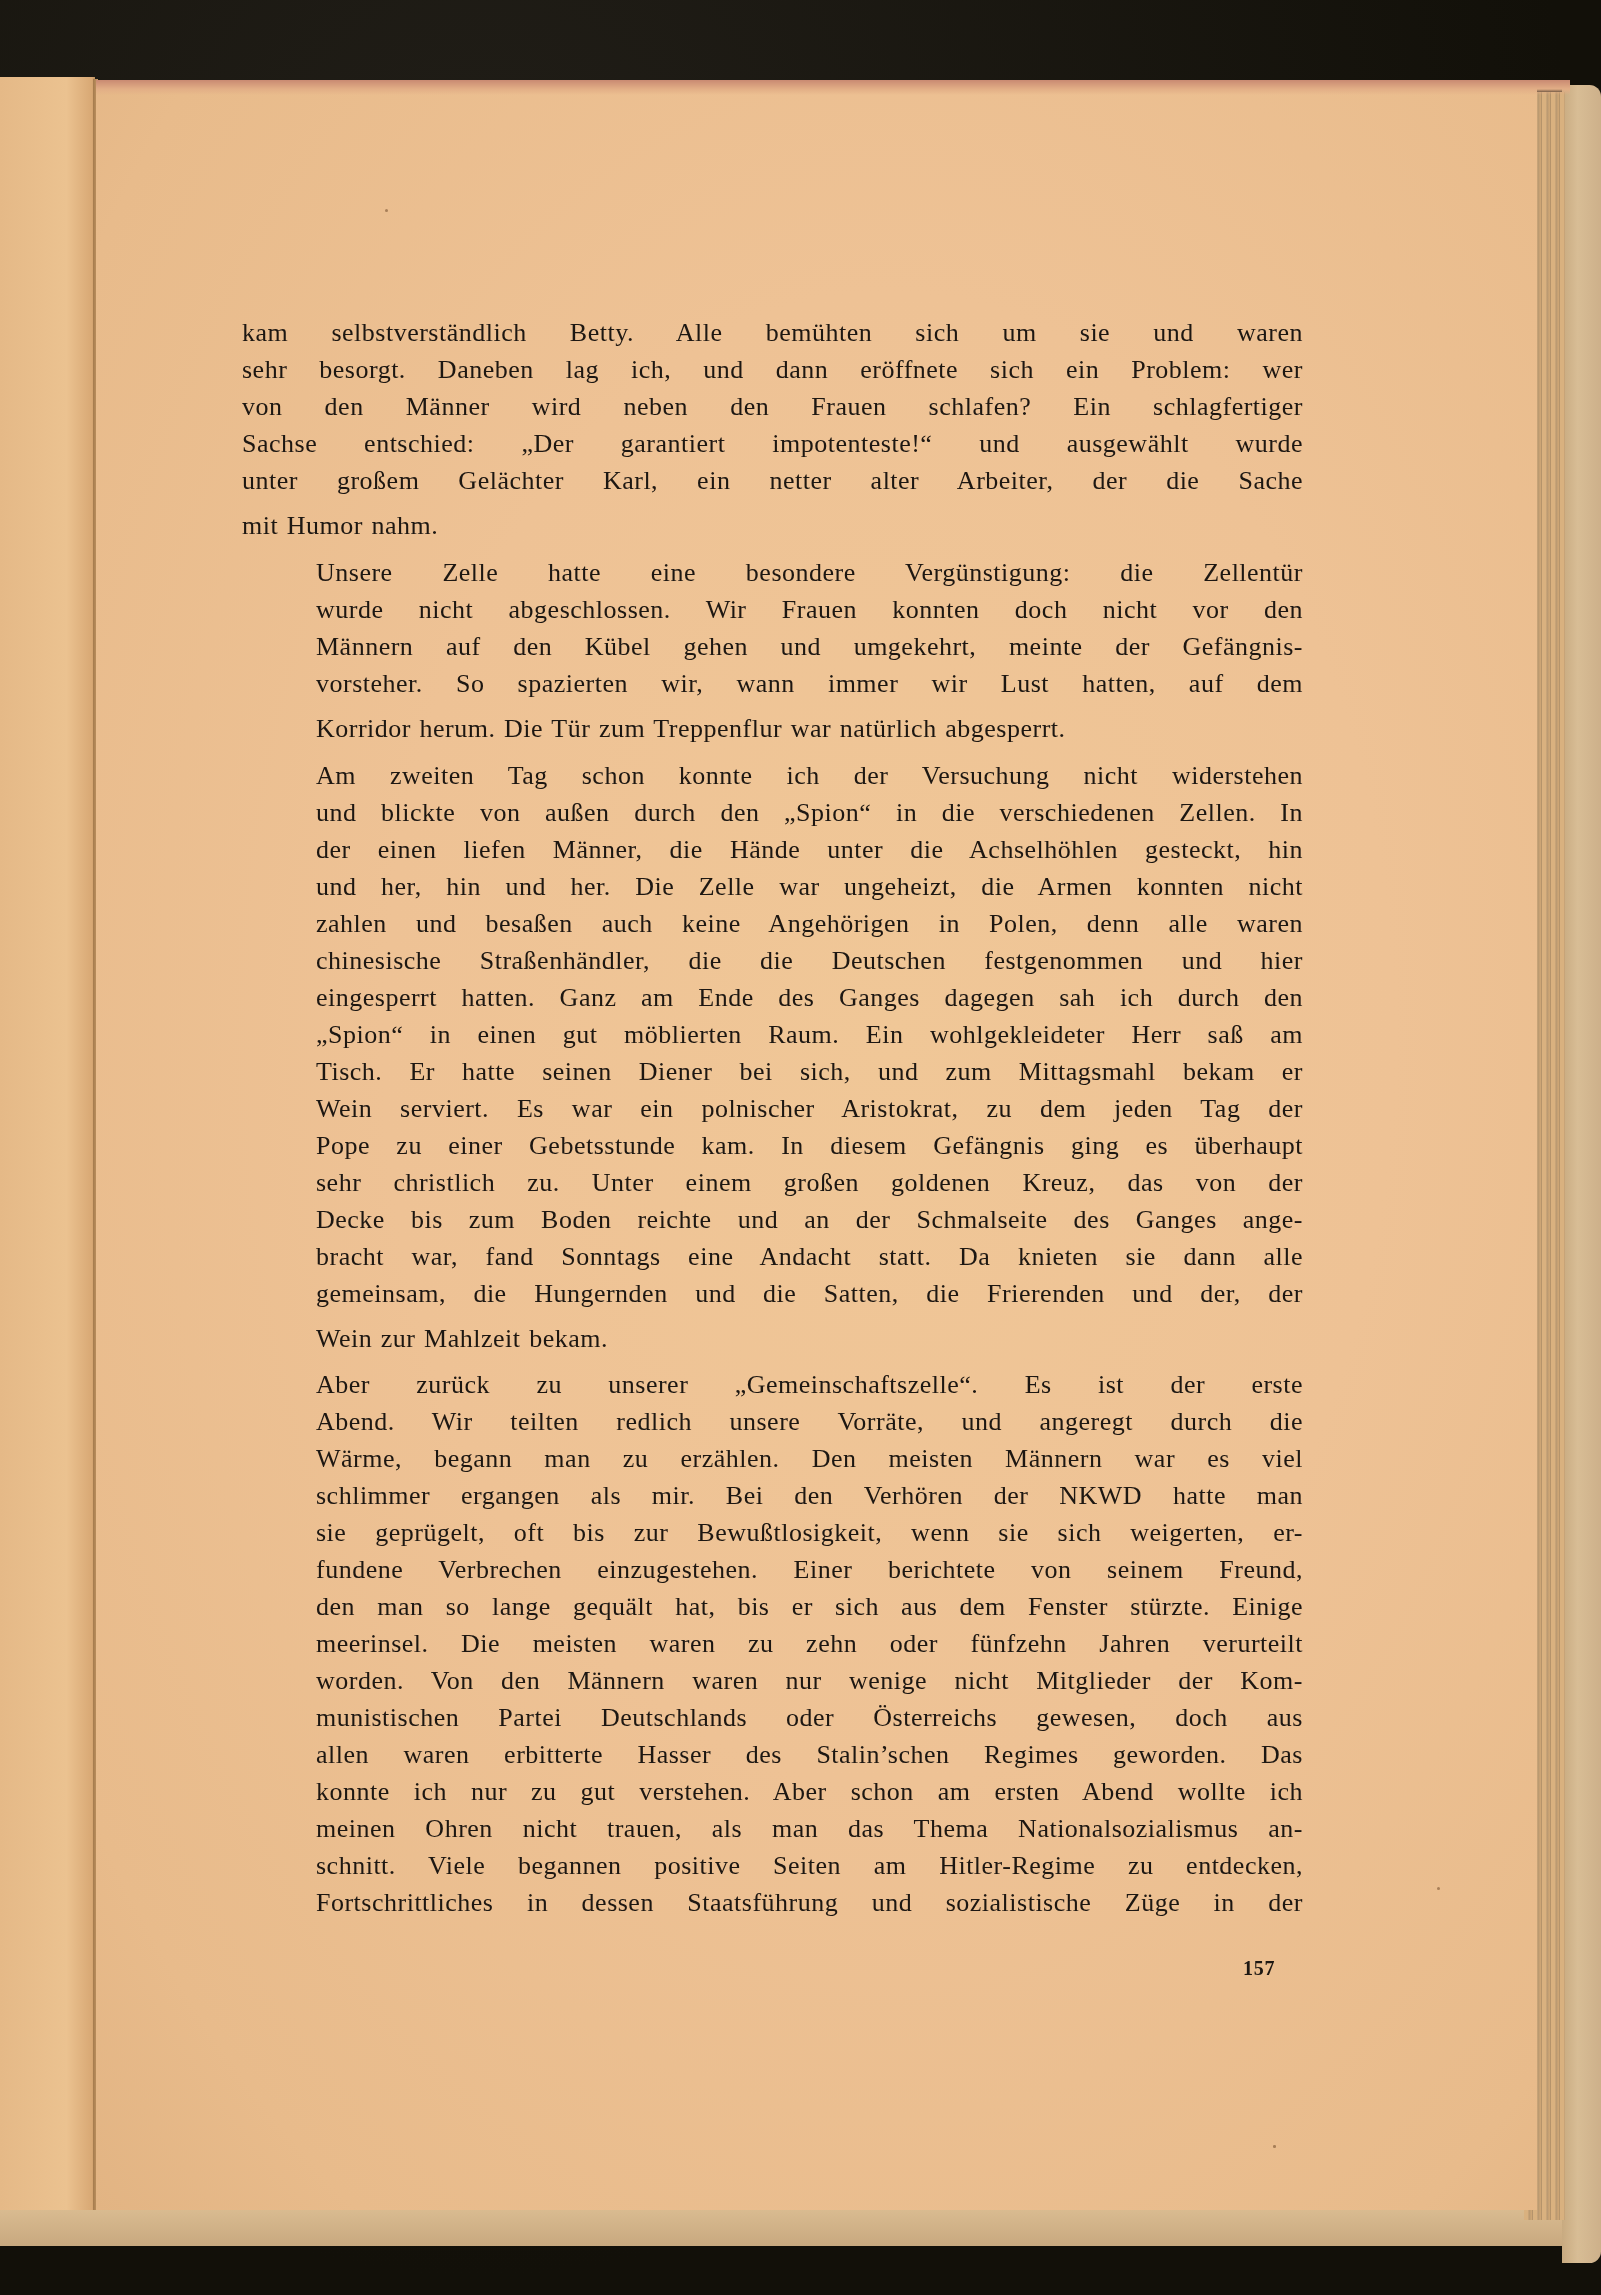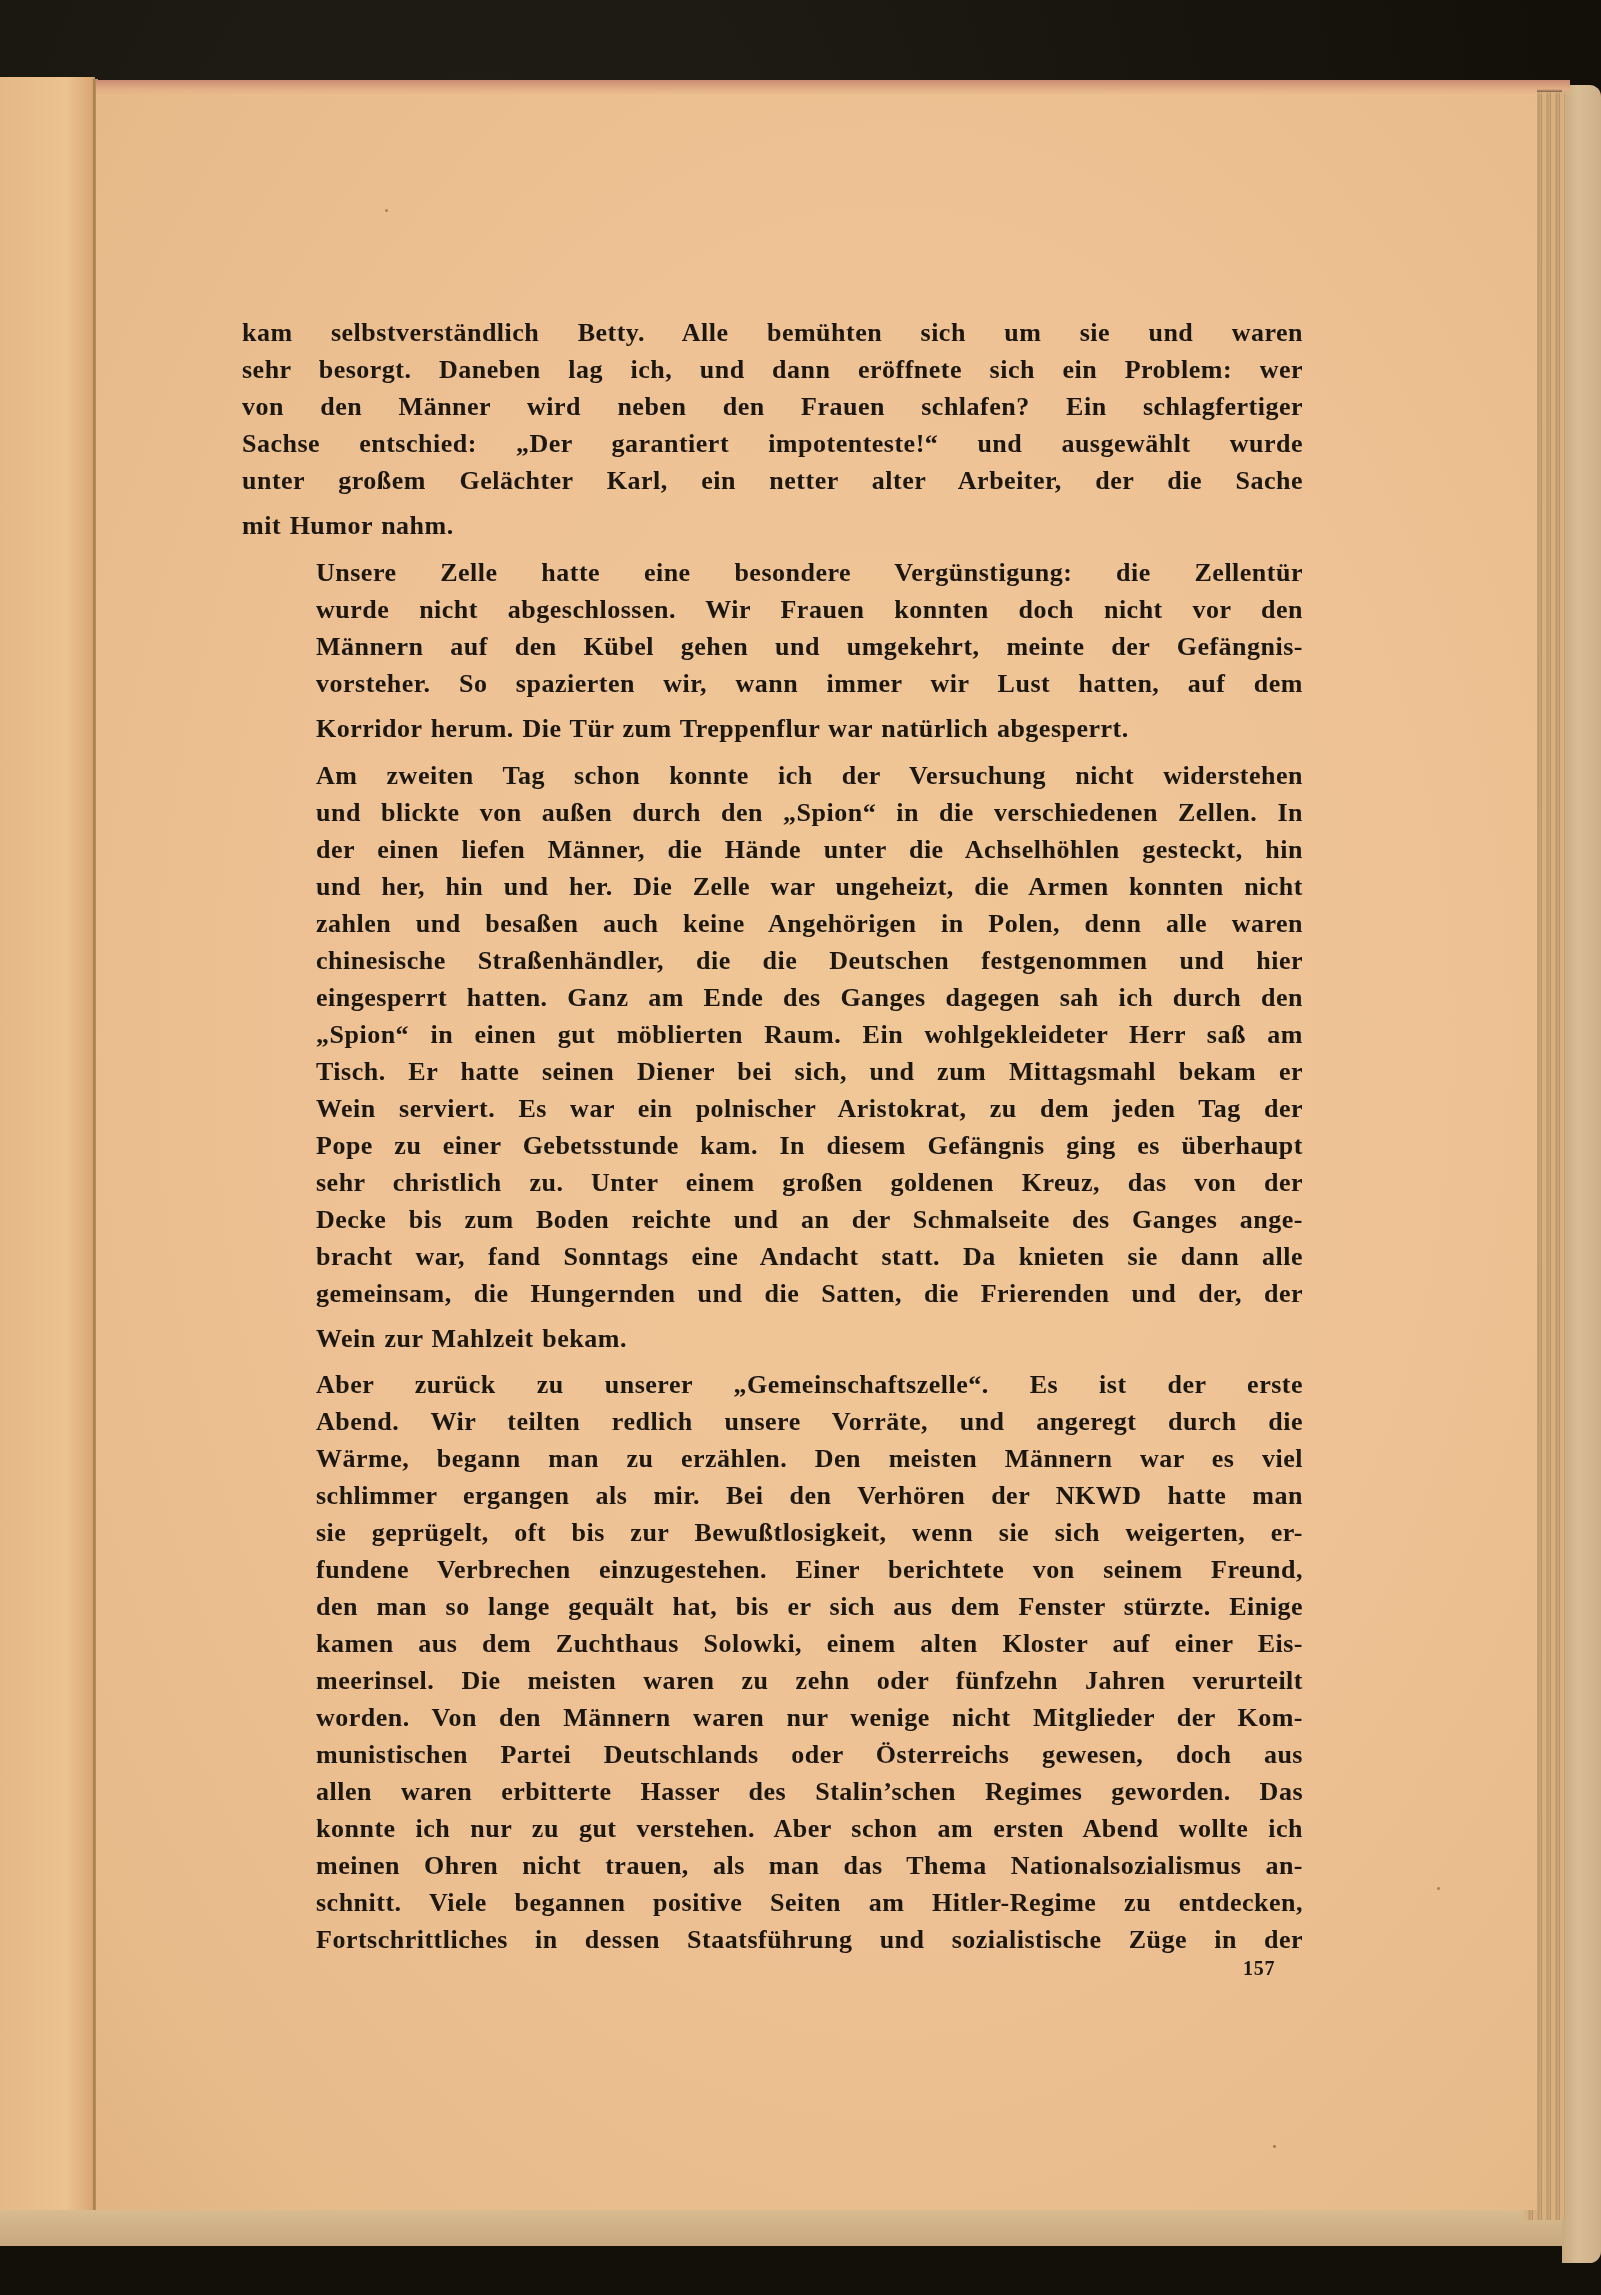--- a/index.html
+++ b/index.html
@@ -47,21 +47,21 @@
     color: #1d1712;
     font-size: 26px;
     line-height: 37px;
     text-align: justify;
     letter-spacing: 0.5px;
     word-spacing: 1.6px;
   }
   .para { margin: 0; }
   .para + .para { margin-top: 9.8px; }
   .para.indent { text-indent: 74px; }
-  .line { display: block; text-align: justify; text-align-last: justify; white-space: nowrap; overflow: visible; font-weight: bold; }
+  .line { display: block; text-align: justify; text-align-last: justify; white-space: nowrap; overflow: visible; }
   .line.last { text-align-last: left; margin-top: 8px; }
   .page-number {
     position: absolute; left: 1243px; top: 1957px;
     font-size: 20px; font-weight: bold; color: #1d1712;
     letter-spacing: 0.8px;
   }
   .speck { position: absolute; border-radius: 50%; background: #7b5533; opacity: 0.6; }
 </style>
 </head>
 <body>
@@ -114,21 +114,20 @@
       <span class="line last">Wein zur Mahlzeit bekam.</span>
     </p>
     <p class="para indent">
       <span class="line" style="text-indent: 74px;">Aber zurück zu unserer „Gemeinschaftszelle“. Es ist der erste</span>
       <span class="line">Abend. Wir teilten redlich unsere Vorräte, und angeregt durch die</span>
       <span class="line">Wärme, begann man zu erzählen. Den meisten Männern war es viel</span>
       <span class="line">schlimmer ergangen als mir. Bei den Verhören der NKWD hatte man</span>
       <span class="line">sie geprügelt, oft bis zur Bewußtlosigkeit, wenn sie sich weigerten, er-</span>
       <span class="line">fundene Verbrechen einzugestehen. Einer berichtete von seinem Freund,</span>
       <span class="line">den man so lange gequält hat, bis er sich aus dem Fenster stürzte. Einige</span>
-      <span class="line">kamen aus dem Zuchthaus Solowki, einem alten Kloster auf einer Eis-</span>
       <span class="line">meerinsel. Die meisten waren zu zehn oder fünfzehn Jahren verurteilt</span>
       <span class="line">worden. Von den Männern waren nur wenige nicht Mitglieder der Kom-</span>
       <span class="line">munistischen Partei Deutschlands oder Österreichs gewesen, doch aus</span>
       <span class="line">allen waren erbitterte Hasser des Stalin’schen Regimes geworden. Das</span>
       <span class="line">konnte ich nur zu gut verstehen. Aber schon am ersten Abend wollte ich</span>
       <span class="line">meinen Ohren nicht trauen, als man das Thema Nationalsozialismus an-</span>
       <span class="line">schnitt. Viele begannen positive Seiten am Hitler-Regime zu entdecken,</span>
       <span class="line">Fortschrittliches in dessen Staatsführung und sozialistische Züge in der</span>
     </p>
   </div>

